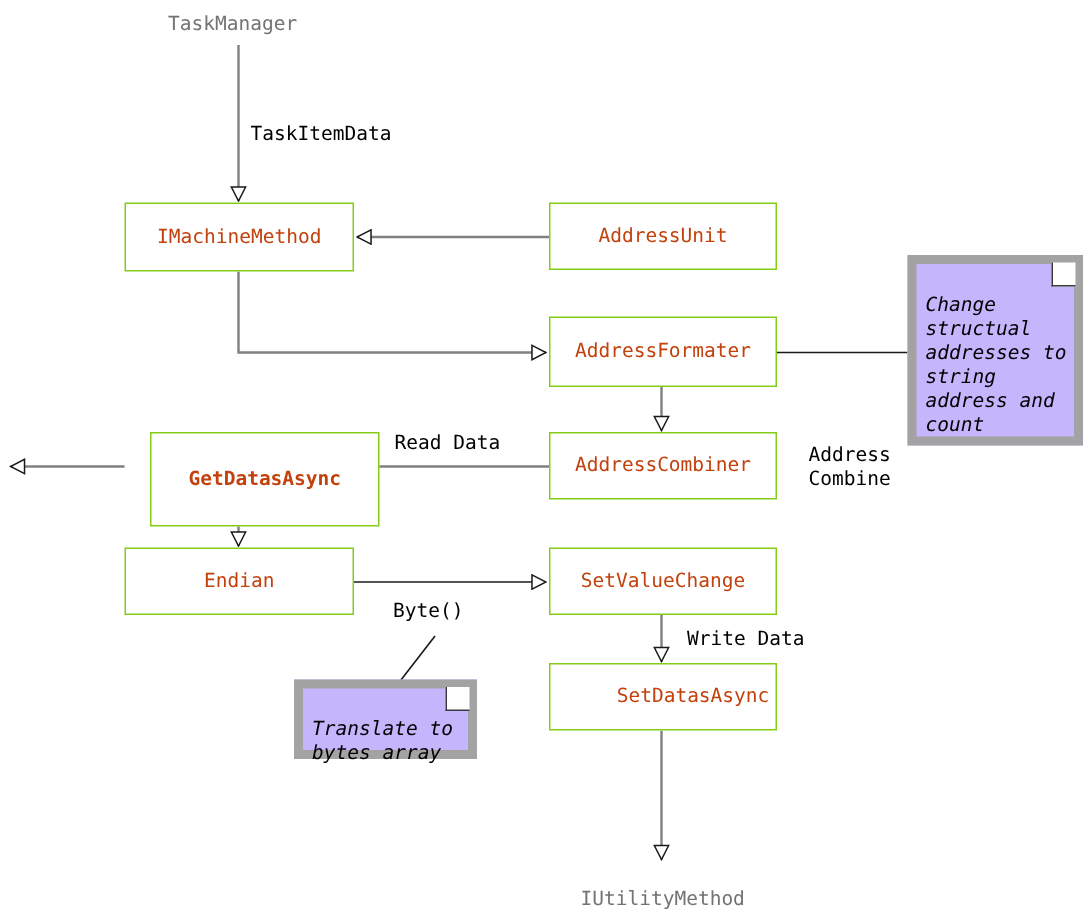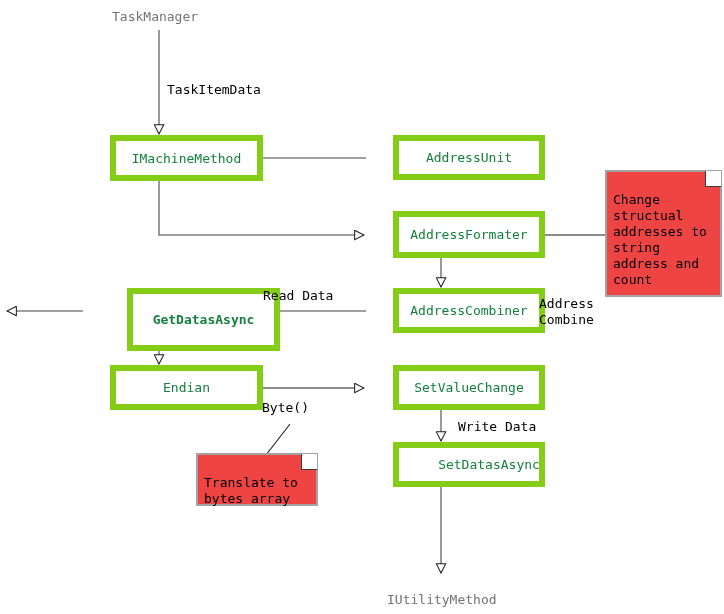--- a/index.html
+++ b/index.html
@@ -21,41 +21,41 @@
   #edge-layer {
     position: absolute;
     left: 0;
     top: 0;
     width: 724px;
     height: 614px;
   }
   .node-box {
     position: absolute;
     box-sizing: border-box;
-    border: 6px solid #84cc16;
+    border: 1px solid #84cc16;
     background: #ffffff;
     display: flex;
     align-items: center;
     justify-content: center;
     font-size: 13px;
-    color: #15803d;
+    color: #c2410c;
     letter-spacing: 0px;
     white-space: nowrap;
-    margin-left: 27px;
   }
   .note-box {
     position: absolute;
     box-sizing: border-box;
-    background: #ef4444;
-    border: 2px solid #a3a3a3;
+    background: #c4b5fd;
+    border: 6px solid #a3a3a3;
     font-size: 13px;
     color: #000000;
     line-height: 16px;
     padding: 4px 5px 3px 6px;
     white-space: pre-line;
+    font-style: italic;
   }
   .note-corner-cut {
     position: absolute;
     top: -1px;
     right: -1px;
     width: 15px;
     height: 15px;
     background: #ffffff;
     border-bottom: 1px solid #3a3a3a;
     border-left: 1px solid #3a3a3a;

